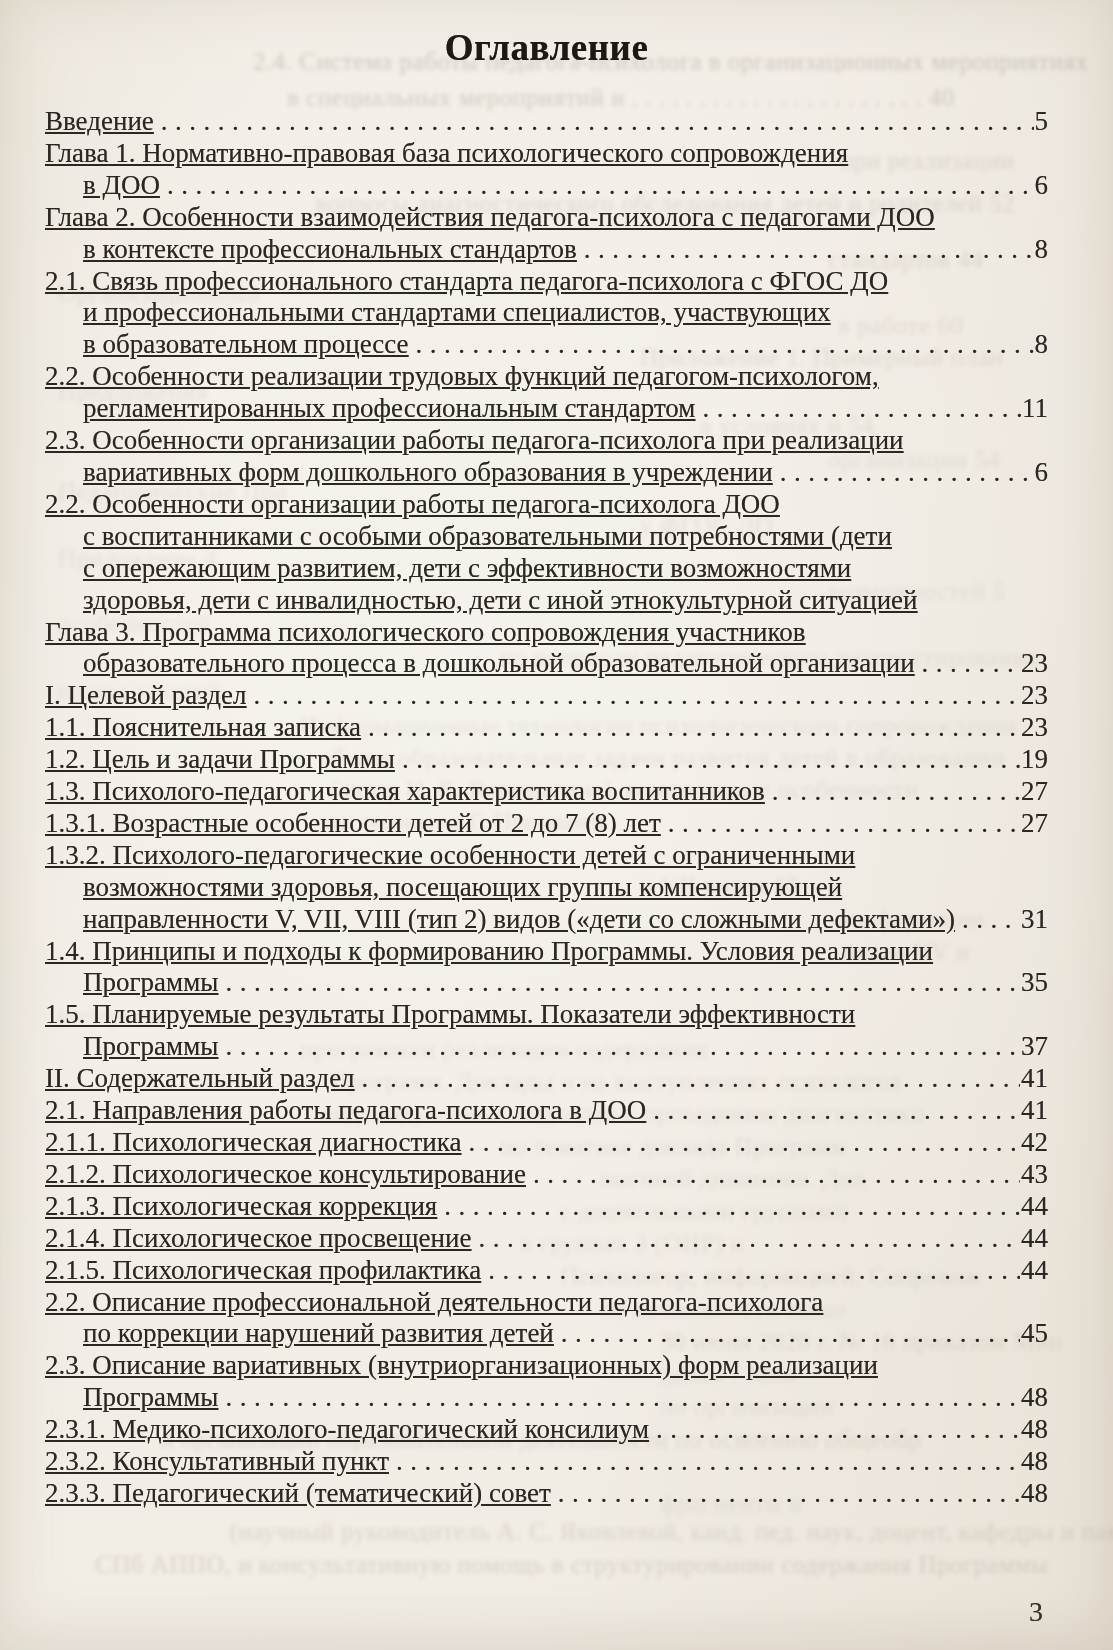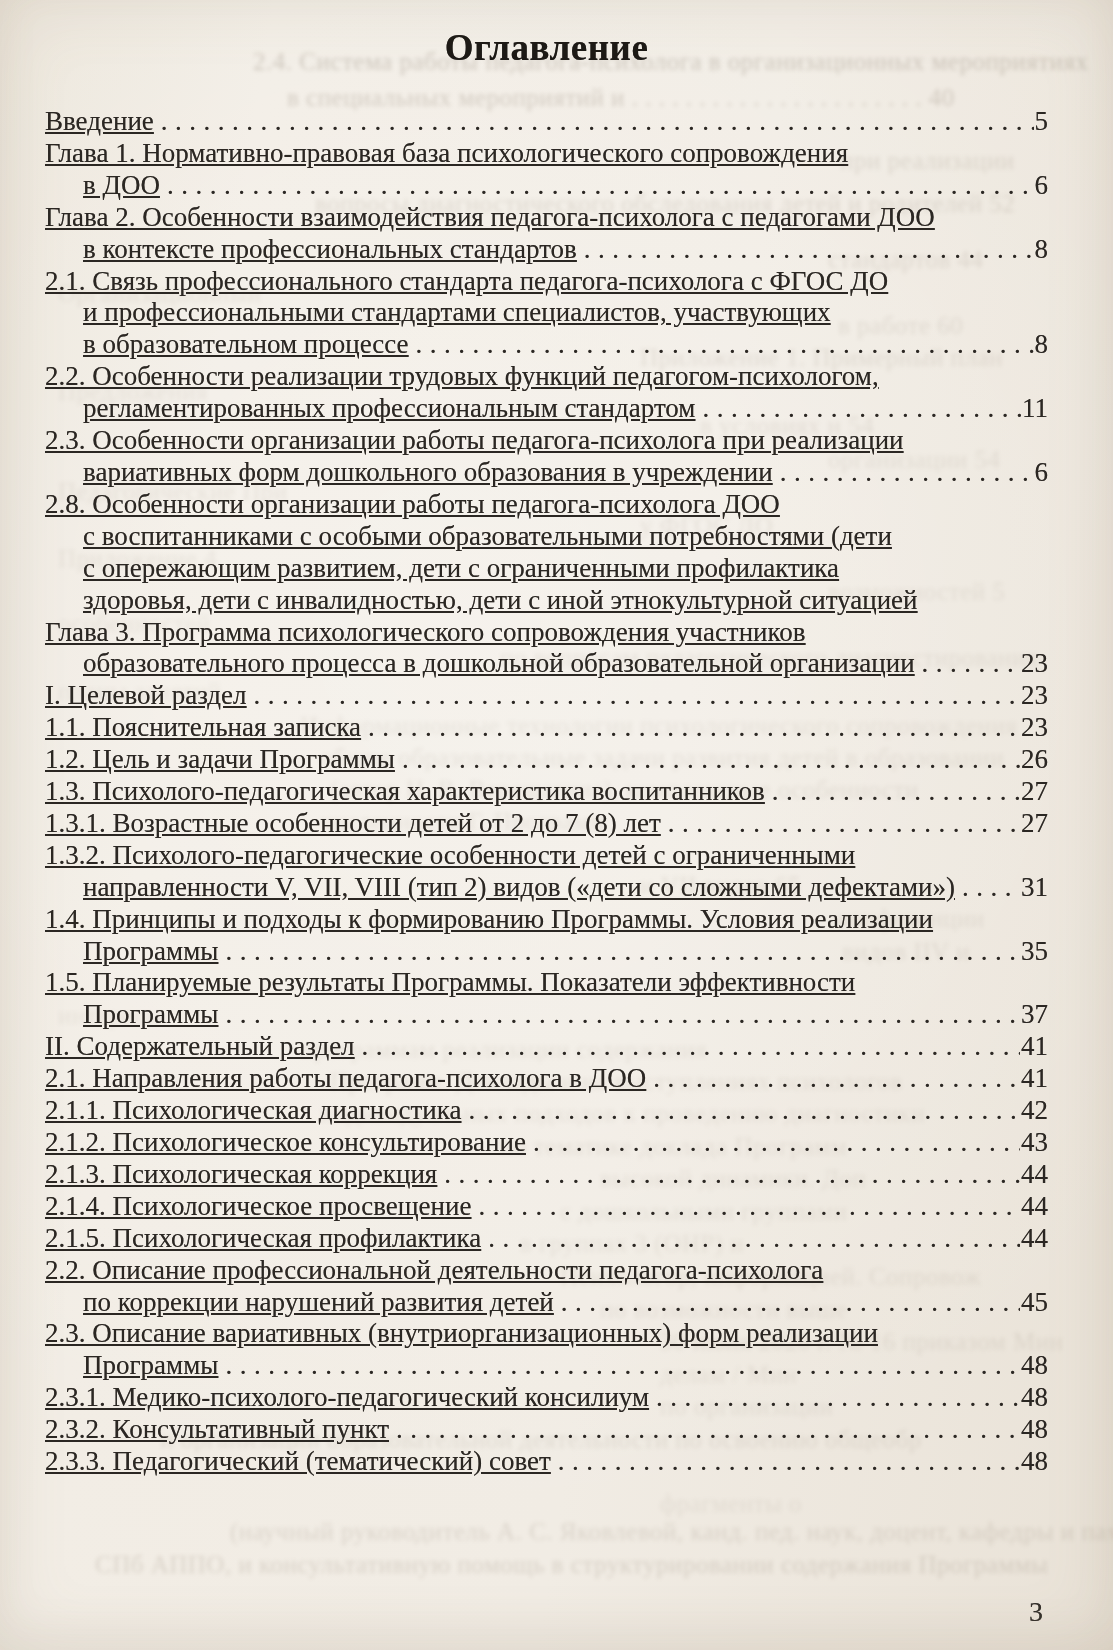--- a/index.html
+++ b/index.html
@@ -156,27 +156,27 @@
       </div>
       <div class="line">
         <span class="lab">2.3. Особенности организации работы педагога-психолога при реализации</span>
       </div>
       <div class="line cont">
         <span class="lab">вариативных форм дошкольного образования в учреждении</span>
         <span class="leader"></span>
         <span class="pagenum">6</span>
       </div>
       <div class="line">
-        <span class="lab">2.8. Особенности организации работы педагога-психолога ДОО</span>
+        <span class="lab">2.2. Особенности организации работы педагога-психолога ДОО</span>
       </div>
       <div class="line cont">
         <span class="lab">с воспитанниками с особыми образовательными потребностями (дети</span>
       </div>
       <div class="line cont">
-        <span class="lab">с опережающим развитием, дети с ограниченными профилактика</span>
+        <span class="lab">с опережающим развитием, дети с эффективности возможностями</span>
       </div>
       <div class="line cont">
         <span class="lab">здоровья, дети с инвалидностью, дети с иной этнокультурной ситуацией</span>
       </div>
       <div class="line">
         <span class="lab">Глава 3. Программа психологического сопровождения участников</span>
       </div>
       <div class="line cont">
         <span class="lab">образовательного процесса в дошкольной образовательной организации </span>
         <span class="leader"></span>
@@ -188,34 +188,37 @@
         <span class="pagenum">23</span>
       </div>
       <div class="line">
         <span class="lab">1.1. Пояснительная записка </span>
         <span class="leader"></span>
         <span class="pagenum">23</span>
       </div>
       <div class="line">
         <span class="lab">1.2. Цель и задачи Программы</span>
         <span class="leader"></span>
-        <span class="pagenum">26</span>
+        <span class="pagenum">19</span>
       </div>
       <div class="line">
         <span class="lab">1.3. Психолого-педагогическая характеристика воспитанников </span>
         <span class="leader"></span>
         <span class="pagenum">27</span>
       </div>
       <div class="line">
         <span class="lab">1.3.1. Возрастные особенности детей от 2 до 7 (8) лет</span>
         <span class="leader"></span>
         <span class="pagenum">27</span>
       </div>
       <div class="line">
         <span class="lab">1.3.2. Психолого-педагогические особенности детей с ограниченными</span>
+      </div>
+      <div class="line cont">
+        <span class="lab">возможностями здоровья, посещающих группы компенсирующей</span>
       </div>
       <div class="line cont">
         <span class="lab">направленности V, VII, VIII (тип 2) видов («дети со сложными дефектами») </span>
         <span class="leader"></span>
         <span class="pagenum">31</span>
       </div>
       <div class="line">
         <span class="lab">1.4. Принципы и подходы к формированию Программы. Условия реализации</span>
       </div>
       <div class="line cont">

